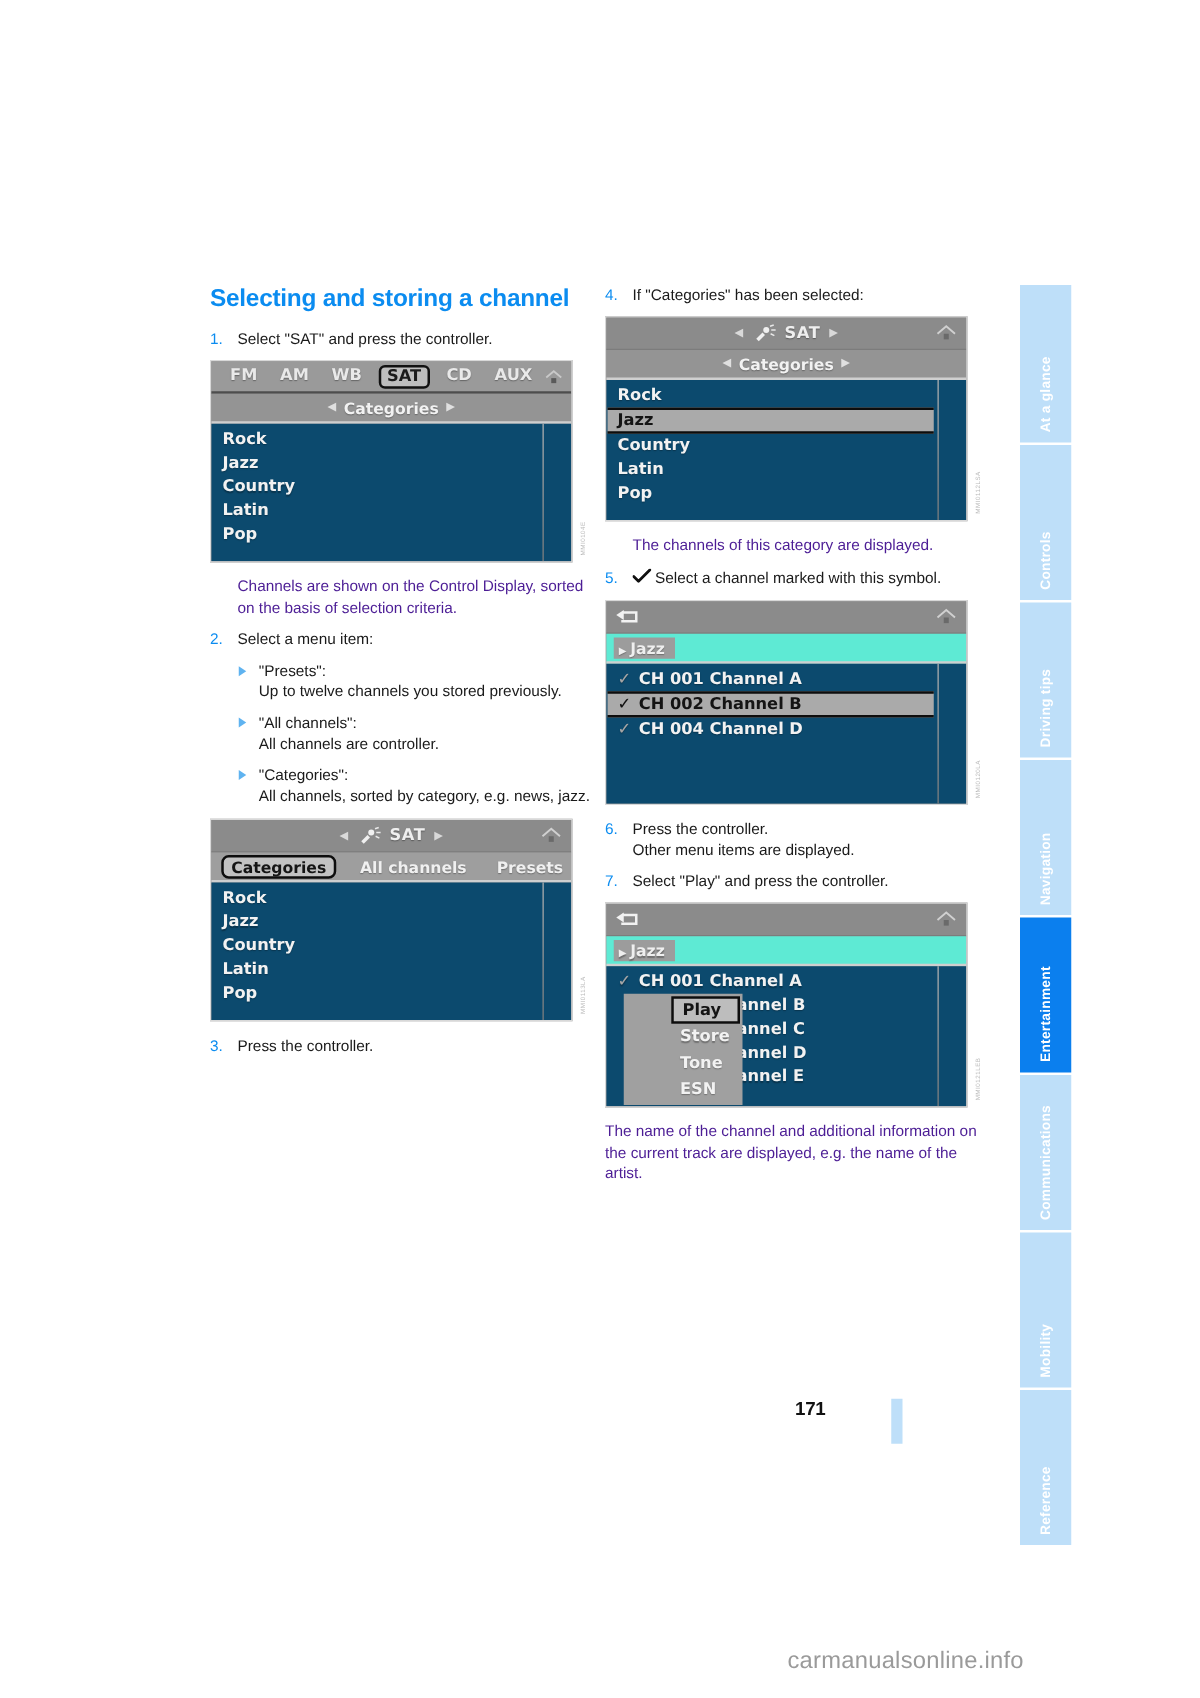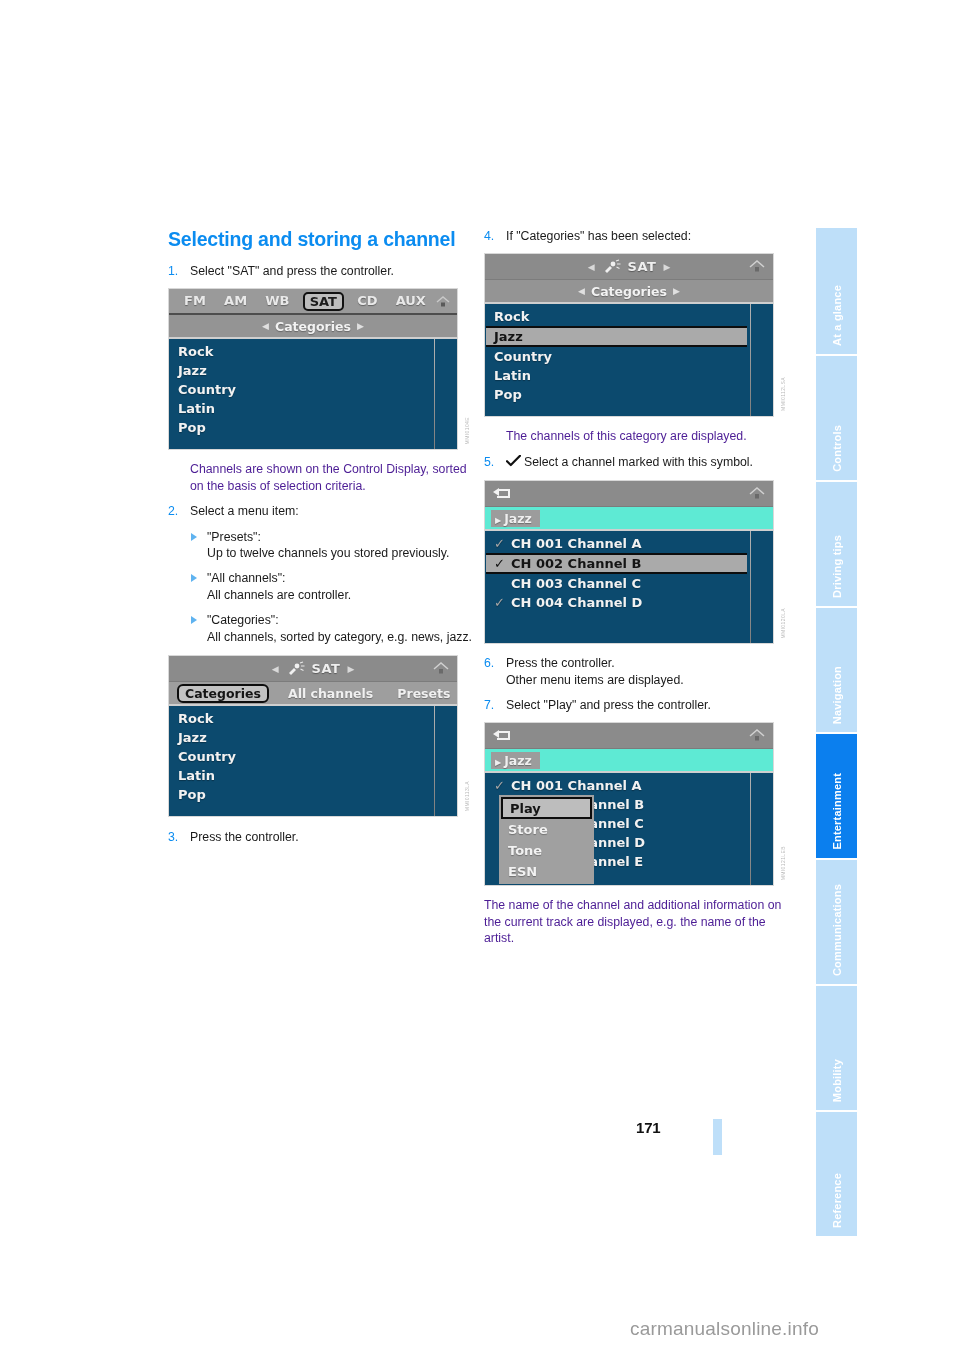--- a/index.html
+++ b/index.html
@@ -132,21 +132,21 @@
     border-top:2px solid #0d0d0d; border-bottom:2px solid #0d0d0d;
     margin-left:1px; margin-right:26px; padding-left:8px; height:21px;
   }
   .row .tick { width:17px; display:inline-block; font-size:13px; }
   .row .tick.on { color:#e8e8e8; }
   .row .tick.dim { color:#a6a6a6; }
 
   
   .popup {
     position:absolute; left:14px; top:22px; width:95px; background:#a0a0a0;
-    border:2px solid transparent; z-index:5;
+    border:2px solid transparent; z-index:5;padding-left:36px;
   }
   .popup .pitem {
     height:21px; display:flex; align-items:center; padding-left:7px;
     color:#f2f2f2; font-size:13px; font-weight:bold;
     text-shadow:0 1px 1px rgba(0,0,0,.3);
   }
   .popup .pitem.sel {
     color:#141414; background:#bdbdbd; border:2px solid #0d0d0d;
     text-shadow:none; height:22px;
   }
@@ -388,24 +388,20 @@
           <div class="scroll"></div>
           <div class="row">
             <span class="tick dim">✓</span>
             <span>CH 001 Channel A</span>
           </div>
           <div class="row sel">
             <span class="tick on" style="color:#111">✓</span>
             <span>CH 002 Channel B</span>
           </div>
           <div class="row">
-            <span class="tick"></span>
-            <span>CH 003 Channel C</span>
-          </div>
-          <div class="row">
             <span class="tick dim">✓</span>
             <span>CH 004 Channel D</span>
           </div>
         </div>
       </div>
       <div class="fig-code">MMI0120LA</div>
     </div>
 
     <div class="step">
       <span class="num">6.</span>

